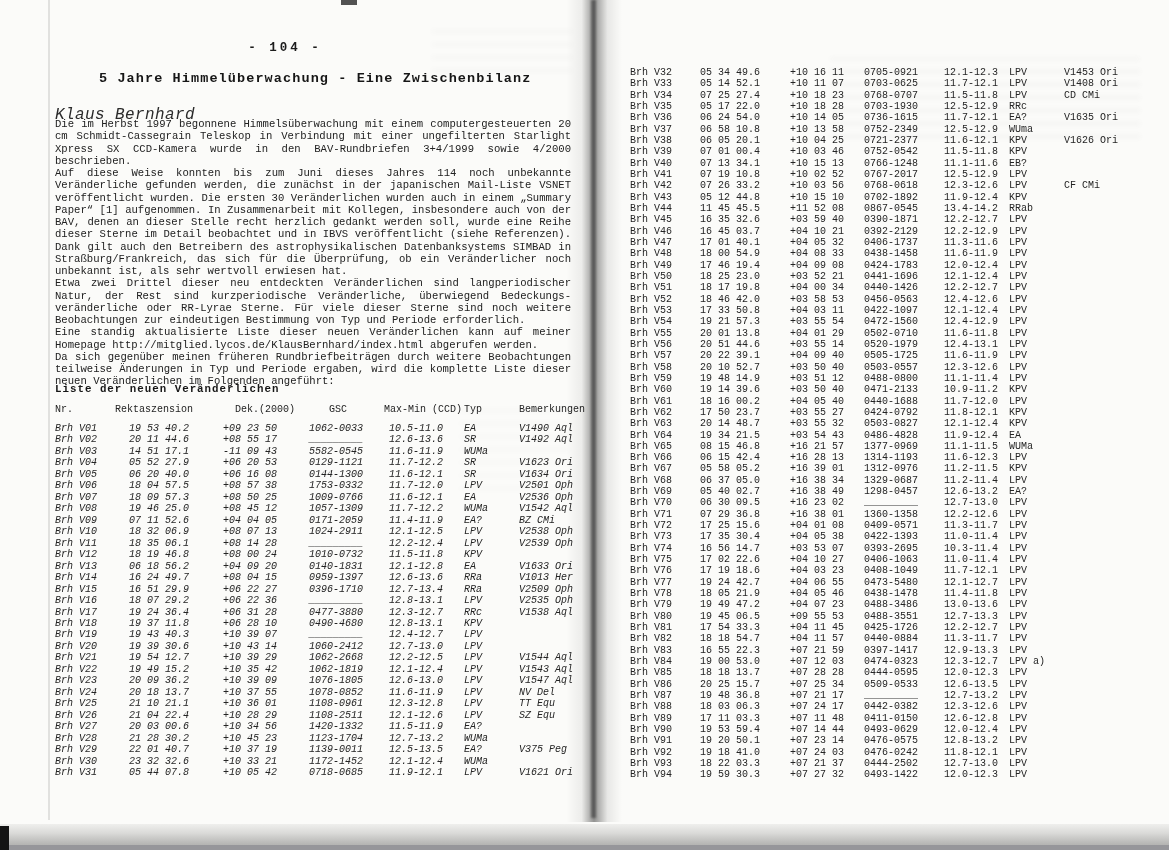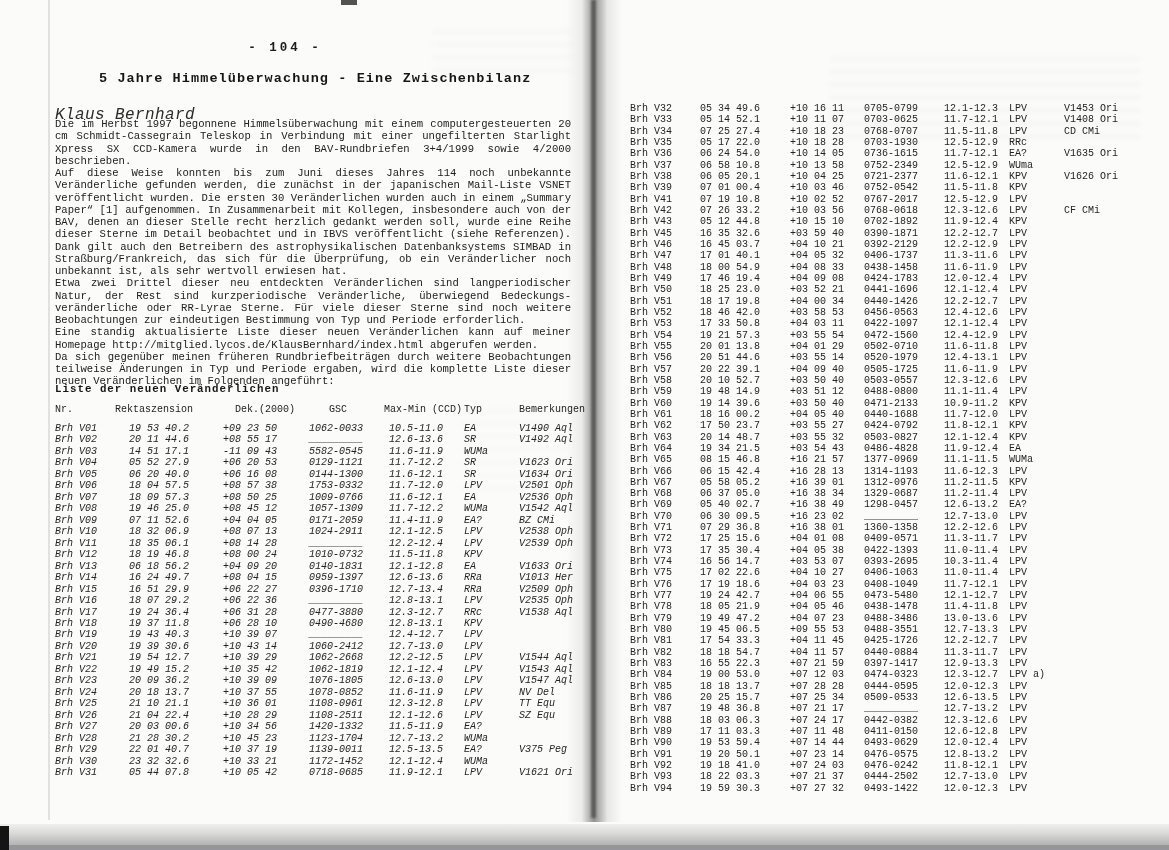--- a/index.html
+++ b/index.html
@@ -16,21 +16,21 @@
          font-size:13.5px;letter-spacing:1.1px;color:#161616;margin-left:44px;}
   .author{position:absolute;top:97px;left:10px;font-style:italic;font-size:16px;
           letter-spacing:.4px;color:#2a2a2a;}
   .paras{position:absolute;top:109px;left:10px;width:516px;}
   .para{font-size:10.6px;line-height:12.25px;text-align:justify;color:#212121;}
   .tbl-heading{position:absolute;top:374px;left:10px;font-weight:bold;font-size:10.8px;
                letter-spacing:1px;color:#161616;}
   .thead,.tbody{position:absolute;left:10px;right:0;}
   .page-left .thead{top:394px;}
   .page-left .tbody{top:414px;font-style:italic;}
-  .page-right .tbody{top:58px;left:25px;margin-top:36px;}
+  .page-right .tbody{top:58px;left:25px;}
   .trow{position:relative;font-size:10px;white-space:pre;color:#242424;}
   .page-left .trow{height:11.48px;line-height:11.48px;}
   .page-right .trow{height:11.33px;line-height:11.33px;}
   .thead .trow{height:13px;line-height:13px;}
   .c{position:absolute;top:0;}
   
   .tl .c0{left:0}   .tl .c1{left:74px} .tl .c2{left:168px} .tl .c3{left:254px}
   .tl .c4{left:334px}.tl .c5{left:409px}.tl .c6{left:464px}
   
   .hl .c0{left:0}   .hl .c1{left:60px} .hl .c2{left:180px} .hl .c3{left:274px}
@@ -107,31 +107,33 @@
         <div class="trow tl"><span class="c c0">Brh V27</span><span class="c c1">20 03 00.6</span><span class="c c2">+10 34 56</span><span class="c c3">1420-1332</span><span class="c c4">11.5-11.9</span><span class="c c5">EA?</span></div>
         <div class="trow tl"><span class="c c0">Brh V28</span><span class="c c1">21 28 30.2</span><span class="c c2">+10 45 23</span><span class="c c3">1123-1704</span><span class="c c4">12.7-13.2</span><span class="c c5">WUMa</span></div>
         <div class="trow tl"><span class="c c0">Brh V29</span><span class="c c1">22 01 40.7</span><span class="c c2">+10 37 19</span><span class="c c3">1139-0011</span><span class="c c4">12.5-13.5</span><span class="c c5">EA?</span><span class="c c6">V375 Peg</span></div>
         <div class="trow tl"><span class="c c0">Brh V30</span><span class="c c1">23 32 32.6</span><span class="c c2">+10 33 21</span><span class="c c3">1172-1452</span><span class="c c4">12.1-12.4</span><span class="c c5">WUMa</span></div>
         <div class="trow tl"><span class="c c0">Brh V31</span><span class="c c1">05 44 07.8</span><span class="c c2">+10 05 42</span><span class="c c3">0718-0685</span><span class="c c4">11.9-12.1</span><span class="c c5">LPV</span><span class="c c6">V1621 Ori</span></div>
       </div>
   </div>
 
   <div class="page page-right">
     <div class="tbody" id="tbody-right">
-        <div class="trow tr"><span class="c c0">Brh V32</span><span class="c c1">05 34 49.6</span><span class="c c2">+10 16 11</span><span class="c c3">0705-0799</span><span class="c c4">12.1-12.3</span><span class="c c5">LPV</span><span class="c c6">V1453 Ori</span></div>
+        <div class="trow tr"><span class="c c0">Brh V32</span><span class="c c1">05 34 49.6</span><span class="c c2">+10 16 11</span><span class="c c3">0705-0921</span><span class="c c4">12.1-12.3</span><span class="c c5">LPV</span><span class="c c6">V1453 Ori</span></div>
         <div class="trow tr"><span class="c c0">Brh V33</span><span class="c c1">05 14 52.1</span><span class="c c2">+10 11 07</span><span class="c c3">0703-0625</span><span class="c c4">11.7-12.1</span><span class="c c5">LPV</span><span class="c c6">V1408 Ori</span></div>
         <div class="trow tr"><span class="c c0">Brh V34</span><span class="c c1">07 25 27.4</span><span class="c c2">+10 18 23</span><span class="c c3">0768-0707</span><span class="c c4">11.5-11.8</span><span class="c c5">LPV</span><span class="c c6">CD CMi</span></div>
         <div class="trow tr"><span class="c c0">Brh V35</span><span class="c c1">05 17 22.0</span><span class="c c2">+10 18 28</span><span class="c c3">0703-1930</span><span class="c c4">12.5-12.9</span><span class="c c5">RRc</span></div>
         <div class="trow tr"><span class="c c0">Brh V36</span><span class="c c1">06 24 54.0</span><span class="c c2">+10 14 05</span><span class="c c3">0736-1615</span><span class="c c4">11.7-12.1</span><span class="c c5">EA?</span><span class="c c6">V1635 Ori</span></div>
         <div class="trow tr"><span class="c c0">Brh V37</span><span class="c c1">06 58 10.8</span><span class="c c2">+10 13 58</span><span class="c c3">0752-2349</span><span class="c c4">12.5-12.9</span><span class="c c5">WUma</span></div>
         <div class="trow tr"><span class="c c0">Brh V38</span><span class="c c1">06 05 20.1</span><span class="c c2">+10 04 25</span><span class="c c3">0721-2377</span><span class="c c4">11.6-12.1</span><span class="c c5">KPV</span><span class="c c6">V1626 Ori</span></div>
         <div class="trow tr"><span class="c c0">Brh V39</span><span class="c c1">07 01 00.4</span><span class="c c2">+10 03 46</span><span class="c c3">0752-0542</span><span class="c c4">11.5-11.8</span><span class="c c5">KPV</span></div>
+        <div class="trow tr"><span class="c c0">Brh V40</span><span class="c c1">07 13 34.1</span><span class="c c2">+10 15 13</span><span class="c c3">0766-1248</span><span class="c c4">11.1-11.6</span><span class="c c5">EB?</span></div>
         <div class="trow tr"><span class="c c0">Brh V41</span><span class="c c1">07 19 10.8</span><span class="c c2">+10 02 52</span><span class="c c3">0767-2017</span><span class="c c4">12.5-12.9</span><span class="c c5">LPV</span></div>
         <div class="trow tr"><span class="c c0">Brh V42</span><span class="c c1">07 26 33.2</span><span class="c c2">+10 03 56</span><span class="c c3">0768-0618</span><span class="c c4">12.3-12.6</span><span class="c c5">LPV</span><span class="c c6">CF CMi</span></div>
         <div class="trow tr"><span class="c c0">Brh V43</span><span class="c c1">05 12 44.8</span><span class="c c2">+10 15 10</span><span class="c c3">0702-1892</span><span class="c c4">11.9-12.4</span><span class="c c5">KPV</span></div>
+        <div class="trow tr"><span class="c c0">Brh V44</span><span class="c c1">11 45 45.5</span><span class="c c2">+11 52 08</span><span class="c c3">0867-0545</span><span class="c c4">13.4-14.2</span><span class="c c5">RRab</span></div>
         <div class="trow tr"><span class="c c0">Brh V45</span><span class="c c1">16 35 32.6</span><span class="c c2">+03 59 40</span><span class="c c3">0390-1871</span><span class="c c4">12.2-12.7</span><span class="c c5">LPV</span></div>
         <div class="trow tr"><span class="c c0">Brh V46</span><span class="c c1">16 45 03.7</span><span class="c c2">+04 10 21</span><span class="c c3">0392-2129</span><span class="c c4">12.2-12.9</span><span class="c c5">LPV</span></div>
         <div class="trow tr"><span class="c c0">Brh V47</span><span class="c c1">17 01 40.1</span><span class="c c2">+04 05 32</span><span class="c c3">0406-1737</span><span class="c c4">11.3-11.6</span><span class="c c5">LPV</span></div>
         <div class="trow tr"><span class="c c0">Brh V48</span><span class="c c1">18 00 54.9</span><span class="c c2">+04 08 33</span><span class="c c3">0438-1458</span><span class="c c4">11.6-11.9</span><span class="c c5">LPV</span></div>
         <div class="trow tr"><span class="c c0">Brh V49</span><span class="c c1">17 46 19.4</span><span class="c c2">+04 09 08</span><span class="c c3">0424-1783</span><span class="c c4">12.0-12.4</span><span class="c c5">LPV</span></div>
         <div class="trow tr"><span class="c c0">Brh V50</span><span class="c c1">18 25 23.0</span><span class="c c2">+03 52 21</span><span class="c c3">0441-1696</span><span class="c c4">12.1-12.4</span><span class="c c5">LPV</span></div>
         <div class="trow tr"><span class="c c0">Brh V51</span><span class="c c1">18 17 19.8</span><span class="c c2">+04 00 34</span><span class="c c3">0440-1426</span><span class="c c4">12.2-12.7</span><span class="c c5">LPV</span></div>
         <div class="trow tr"><span class="c c0">Brh V52</span><span class="c c1">18 46 42.0</span><span class="c c2">+03 58 53</span><span class="c c3">0456-0563</span><span class="c c4">12.4-12.6</span><span class="c c5">LPV</span></div>
         <div class="trow tr"><span class="c c0">Brh V53</span><span class="c c1">17 33 50.8</span><span class="c c2">+04 03 11</span><span class="c c3">0422-1097</span><span class="c c4">12.1-12.4</span><span class="c c5">LPV</span></div>
         <div class="trow tr"><span class="c c0">Brh V54</span><span class="c c1">19 21 57.3</span><span class="c c2">+03 55 54</span><span class="c c3">0472-1560</span><span class="c c4">12.4-12.9</span><span class="c c5">LPV</span></div>

